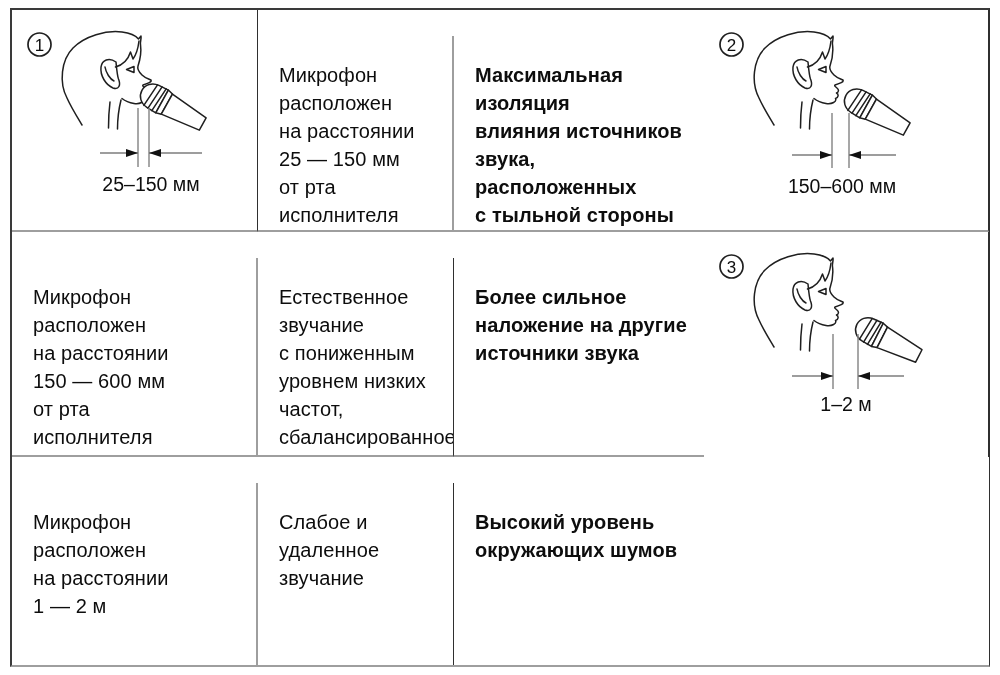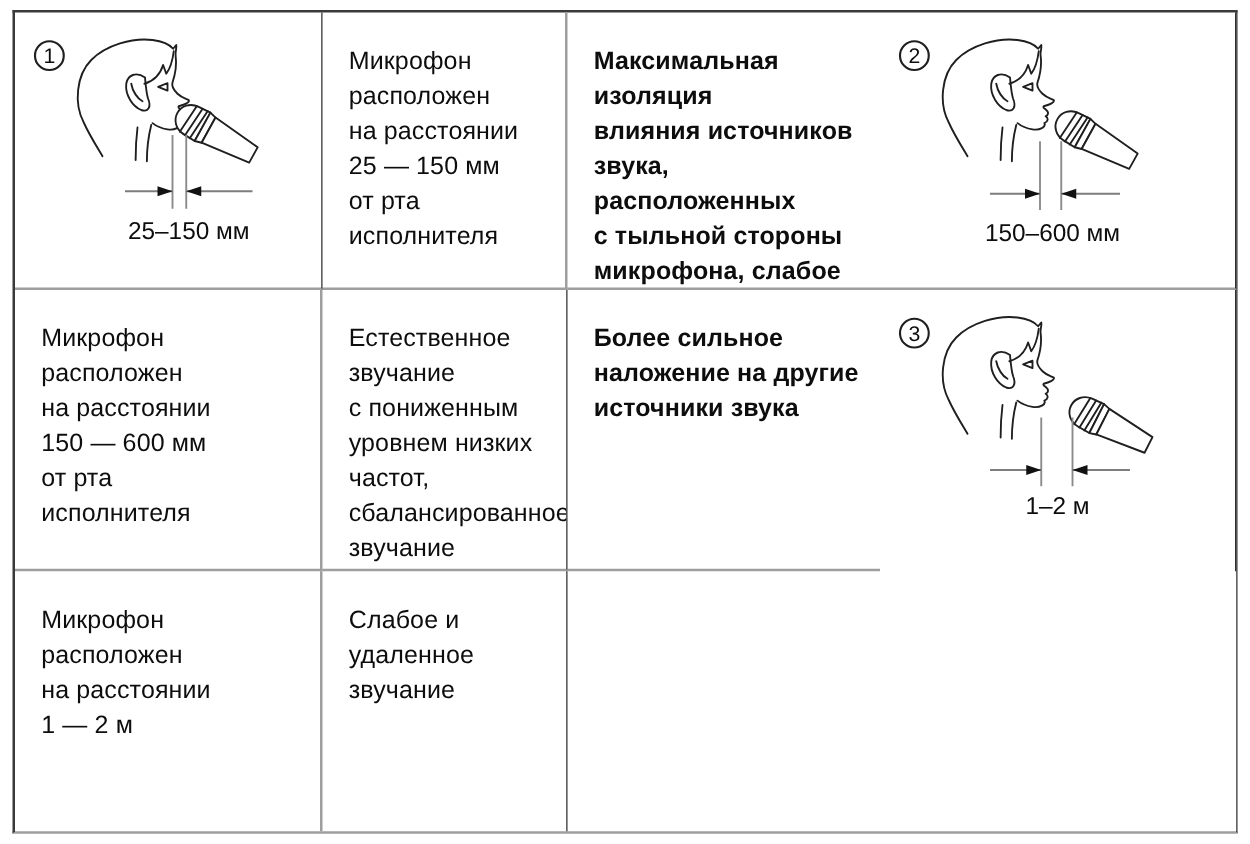--- a/index.html
+++ b/index.html
@@ -11,21 +11,21 @@
         grid-template-rows:222px 225px 208px;
         border-top:2px solid #3a3a3a;border-left:2px solid #3a3a3a;
         border-right:1px solid #2f2f2f;border-bottom:2px solid #9e9e9e;
         background:#fff;}
   .cell{box-sizing:border-box;border-right:1px solid #2f2f2f;border-bottom:2px solid #9e9e9e;
         overflow:hidden;}
   .cell.col2{border-right:2px solid #9e9e9e;}
   .cell.col4{border-right:none;font-weight:bold;}
   .cell.lastrow{border-bottom:none;}
   .textcell{padding:25px 14px 0 21px;font-size:20px;line-height:28px;
-        white-space:pre-line;letter-spacing:0.1px;}
+        white-space:pre-line;letter-spacing:0.1px;margin-top:26px;}
   .figcell{position:relative;padding:0;}
   .figcell svg{display:block;}
   .lineart{stroke:#1f1f1f;stroke-width:1.5;fill:none;stroke-linecap:round;stroke-linejoin:round;}
   .micart{stroke:#1f1f1f;stroke-width:1.5;fill:#ffffff;stroke-linejoin:round;}
   .dimline{stroke:#7d7d7d;stroke-width:1.5;}
   .dimtick{stroke:#8a8a8a;stroke-width:1.5;}
   .dimhead{fill:#111111;stroke:none;}
   .badge-circle{stroke:#1f1f1f;stroke-width:1.7;fill:none;}
   .badge-num{font-size:17px;fill:#0d0d0d;text-anchor:middle;}
   .dist-label{font-size:19.5px;fill:#0d0d0d;text-anchor:middle;}
@@ -168,15 +168,17 @@
         </g>
         <text class="dist-label" x="142" y="179">1–2 м</text>
       </svg>
     </div>
     <div class="cell col2 lastrow textcell">Микрофон
 расположен
 на расстоянии
 1 — 2 м</div>
     <div class="cell col3 lastrow textcell">Слабое и удаленное
 звучание</div>
+    <div class="cell col4 lastrow textcell">Высокий уровень
+окружающих шумов</div>
 
   </div>
 </div>
 
 </body></html>

